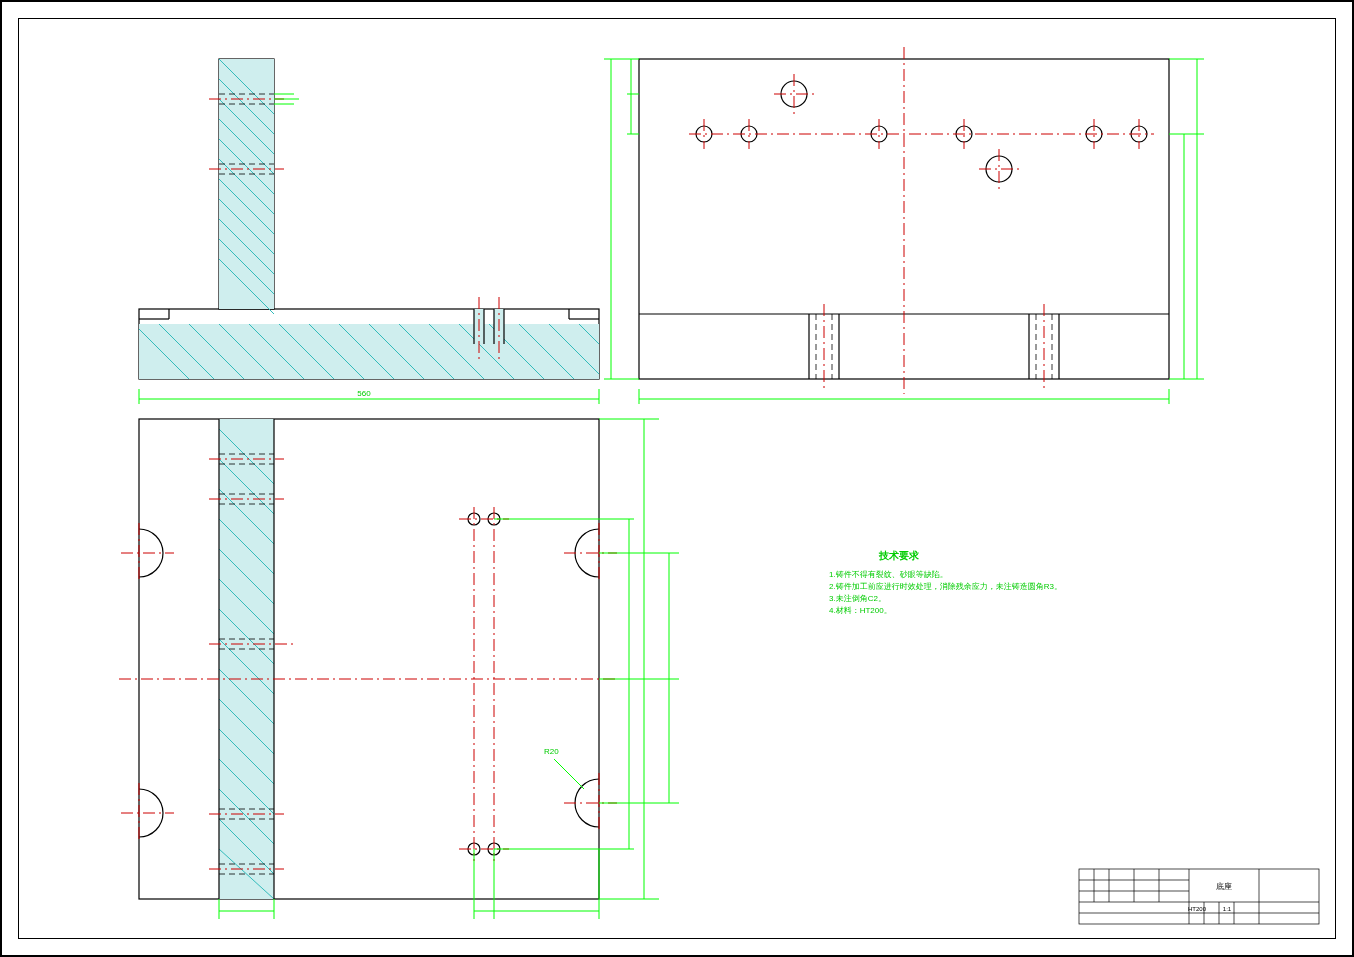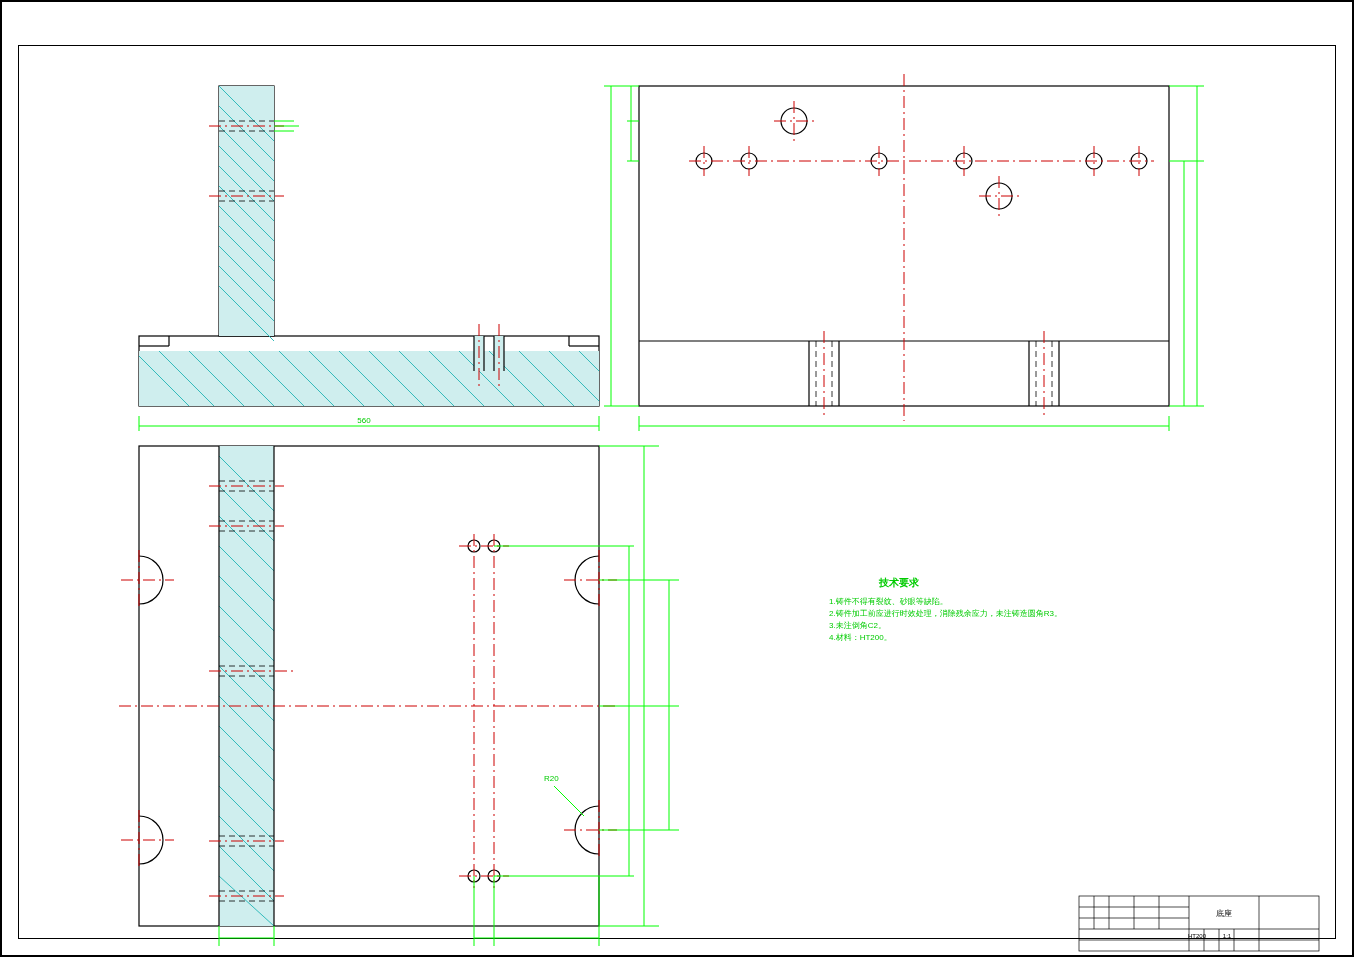--- a/index.html
+++ b/index.html
@@ -1,17 +1,17 @@
 <!DOCTYPE html>
 <html><head>
 <meta charset="utf-8">
 <style>
   html, body { margin:0; padding:0; background:#fff; }
   .sheet { position:relative; width:1354px; height:957px; background:#fff; border:2px solid #000; box-sizing:border-box; }
-  .inner { position:absolute; left:16px; right:16px; top:16px; bottom:16px; border:1px solid #000;margin-top:27px; }
+  .inner { position:absolute; left:16px; right:16px; top:16px; bottom:16px; border:1px solid #000; }
   svg { display:block; }
   .outline { fill:none; stroke:#000; stroke-width:1.2; }
   .dim { fill:none; stroke:#0f0; stroke-width:1; }
   .center { fill:none; stroke:#c00; stroke-width:1; stroke-dasharray:12 4 2 4; }
   .hidden { fill:none; stroke:#000; stroke-width:0.8; stroke-dasharray:6 4; }
   .hatchbg { fill:#cfeeee; }
   .hatch { fill:none; stroke:#3bb; stroke-width:1; }
   .txt { font: 8px sans-serif; fill:#0c0; }
   .txtb { font: bold 10px sans-serif; fill:#0c0; }
   .tbl { fill:none; stroke:#000; stroke-width:0.7; }

